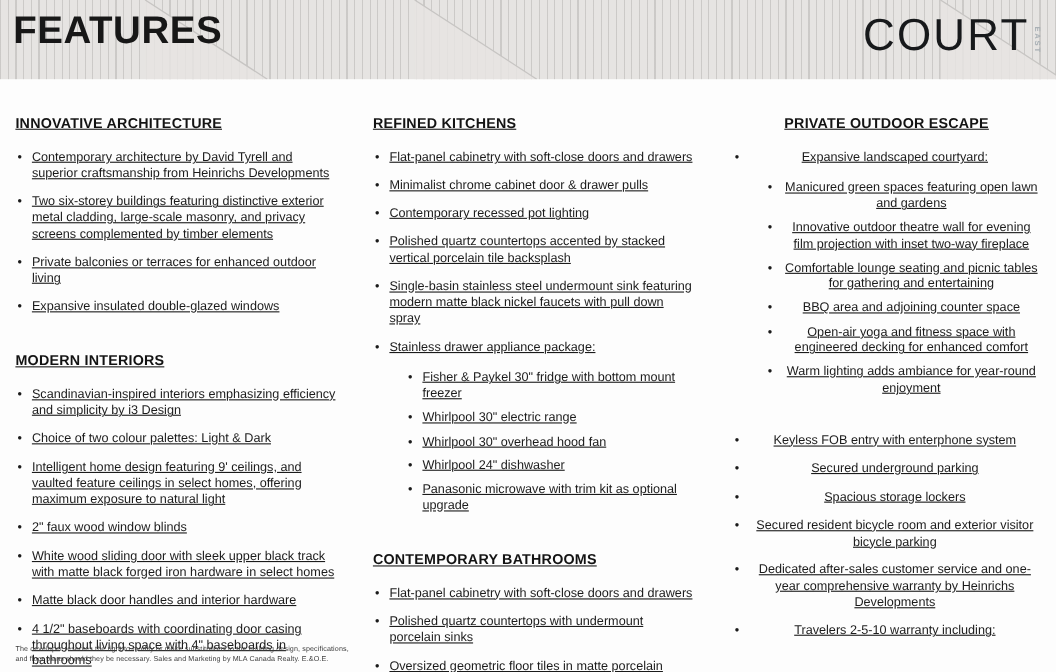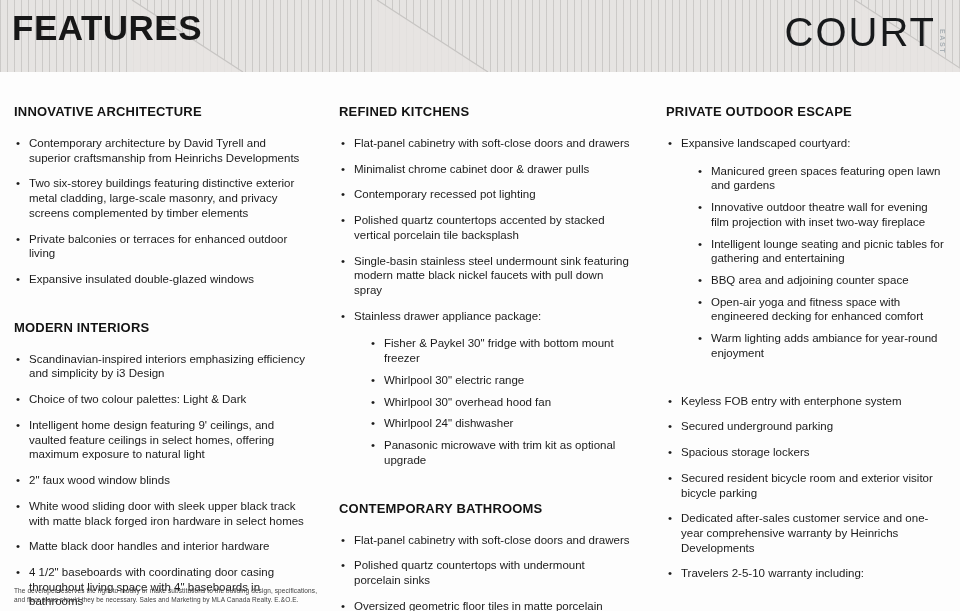--- a/index.html
+++ b/index.html
@@ -19,35 +19,35 @@
   
   .header{
     position:relative;height:72px;background:var(--header-bg);
     background-image:repeating-linear-gradient(90deg,var(--stripe) 0 1px,transparent 1px 7px);
   }
   .header-pattern{position:absolute;inset:0;width:100%;height:100%;}
   .page-title{
     position:absolute;left:12px;top:8px;
     font-size:35px;font-weight:700;letter-spacing:.5px;color:#171717;z-index:2;
   }
-  .brand{position:absolute;right:14px;top:10px;display:flex;align-items:flex-end;z-index:2;}
+  .brand{position:absolute;right:14px;top:10px;display:flex;align-items:center;z-index:2;}
   .brand-name{font-size:40px;font-weight:400;letter-spacing:2px;color:var(--brand);line-height:1.1;transform:scaleY(1.02);}
   .brand-suffix{
     writing-mode:vertical-rl;text-orientation:mixed;
     font-size:7px;font-weight:700;letter-spacing:1.6px;color:var(--brand-suffix);
     margin:10px 0 0 3px;
   }
 
   
   .content{position:absolute;top:72px;left:0;right:0;bottom:0;padding:32px 0 0 14px;display:flex;gap:32px;}
   .col{flex:0 0 auto;}
   .col:nth-child(1){width:293px;}
   .col:nth-child(2){width:295px;}
-  .col:nth-child(3){width:280px;}
-  .section{margin-bottom:33px;}
+  .col:nth-child(3){width:280px;text-align:center;}
+  .section{margin-bottom:33px;text-decoration:underline;}
   .heading{font-size:13px;font-weight:700;letter-spacing:.2px;color:#131313;margin-bottom:17px;}
   .list{list-style:none;padding-left:6px;}
   .item{position:relative;padding-left:9px;font-size:11.5px;line-height:1.28;margin-bottom:11px;}
   .item::before{content:"\2022";position:absolute;left:-4px;top:0;font-size:11.5px;}
   .sublist{list-style:none;margin:13px 0 2px 21px;padding:0;}
   .subitem{position:relative;padding-left:9px;font-size:11.5px;line-height:1.28;margin-bottom:7px;}
   .subitem::before{content:"\2022";position:absolute;left:-4px;top:0;font-size:11.5px;}
   .subitem:last-child{margin-bottom:0;}
 
   
@@ -125,21 +125,21 @@
           </ul>
         </section>
       </div>
       <div class="col">
         <section class="section">
           <h2 class="heading">PRIVATE OUTDOOR ESCAPE</h2>
           <ul class="list">
             <li class="item"><span>Expansive landscaped courtyard:</span><ul class="sublist">
                 <li class="subitem">Manicured green spaces featuring open lawn and gardens</li>
                 <li class="subitem">Innovative outdoor theatre wall for evening film projection with inset two-way fireplace</li>
-                <li class="subitem">Intelligent lounge seating and picnic tables for gathering and entertaining</li>
+                <li class="subitem">Comfortable lounge seating and picnic tables for gathering and entertaining</li>
                 <li class="subitem">BBQ area and adjoining counter space</li>
                 <li class="subitem">Open-air yoga and fitness space with engineered decking for enhanced comfort</li>
                 <li class="subitem">Warm lighting adds ambiance for year-round enjoyment</li>
               </ul></li>
           </ul>
         </section>
         <section class="section">
           <ul class="list">
             <li class="item"><span>Keyless FOB entry with enterphone system</span></li>
             <li class="item"><span>Secured underground parking</span></li>

